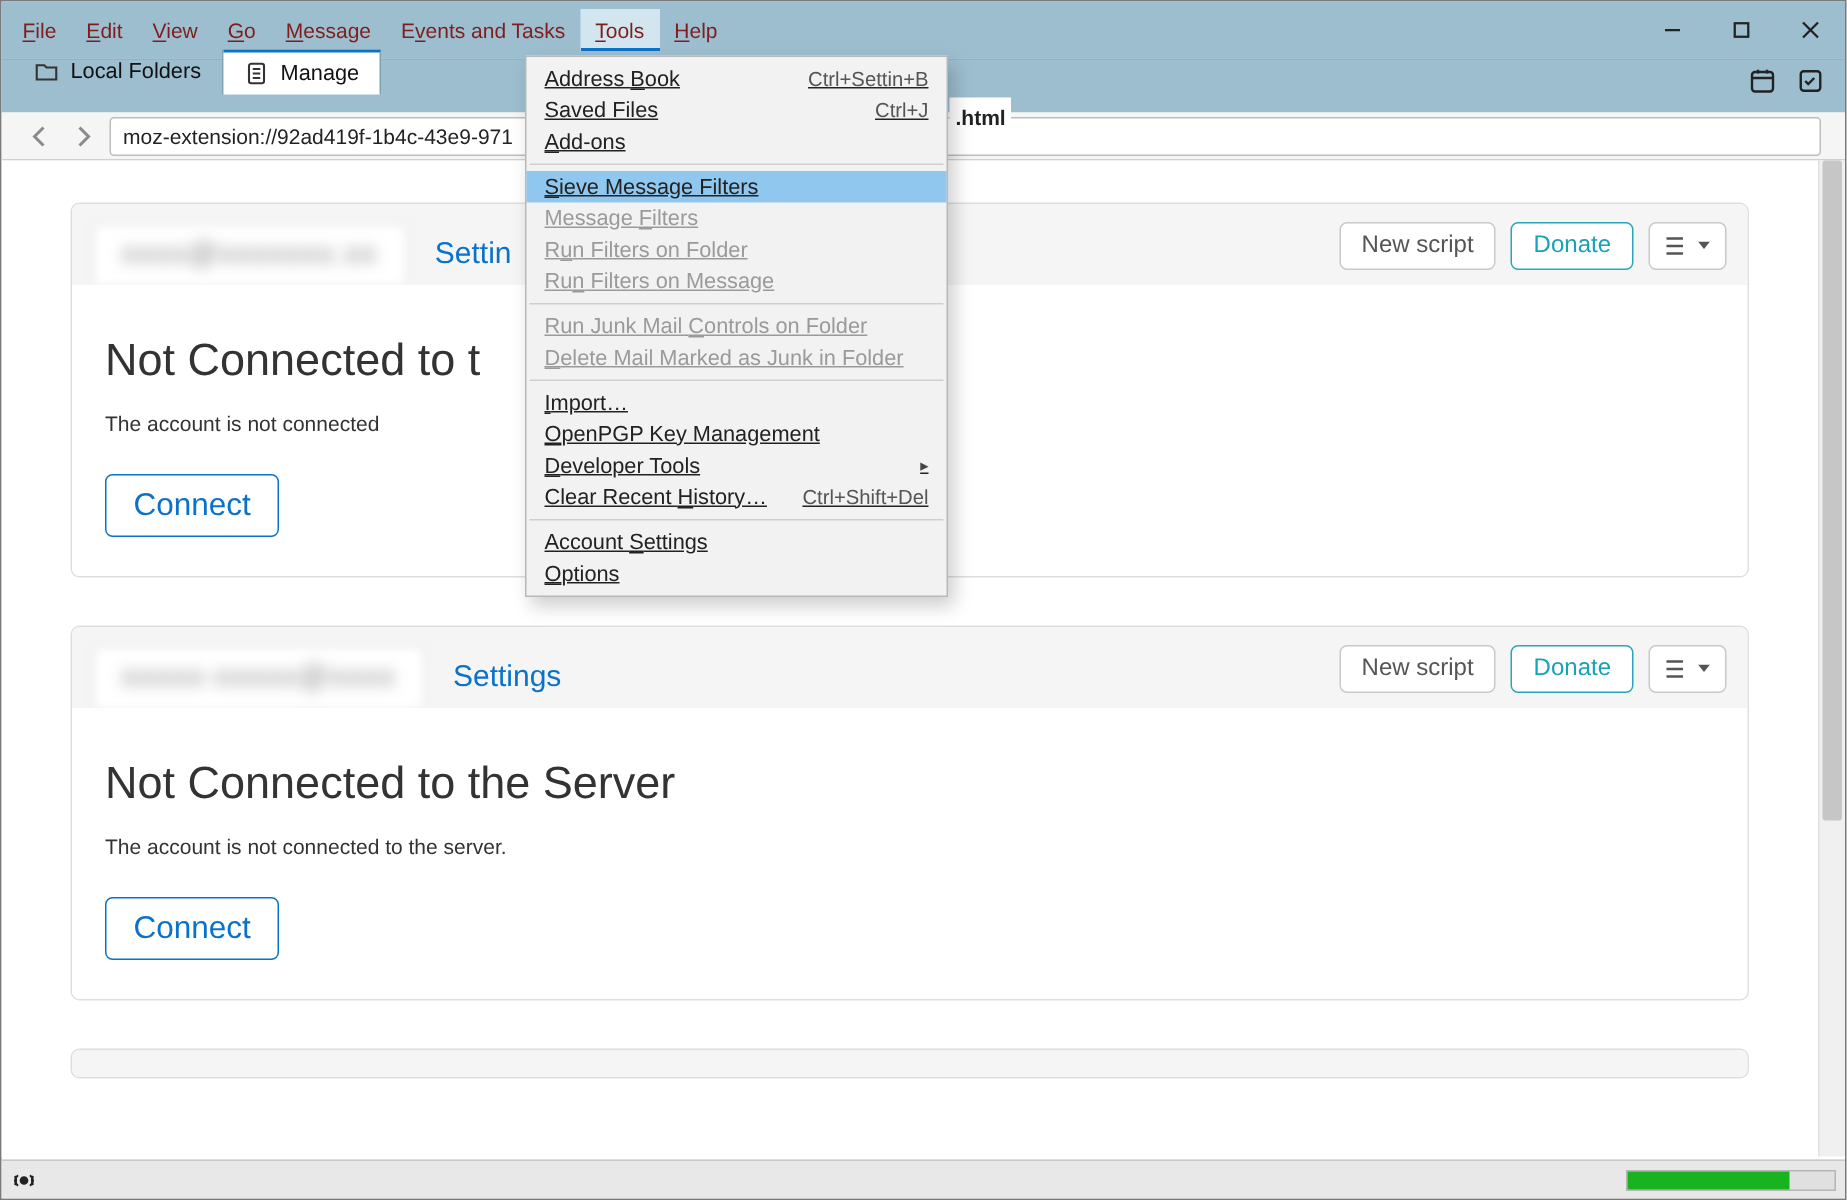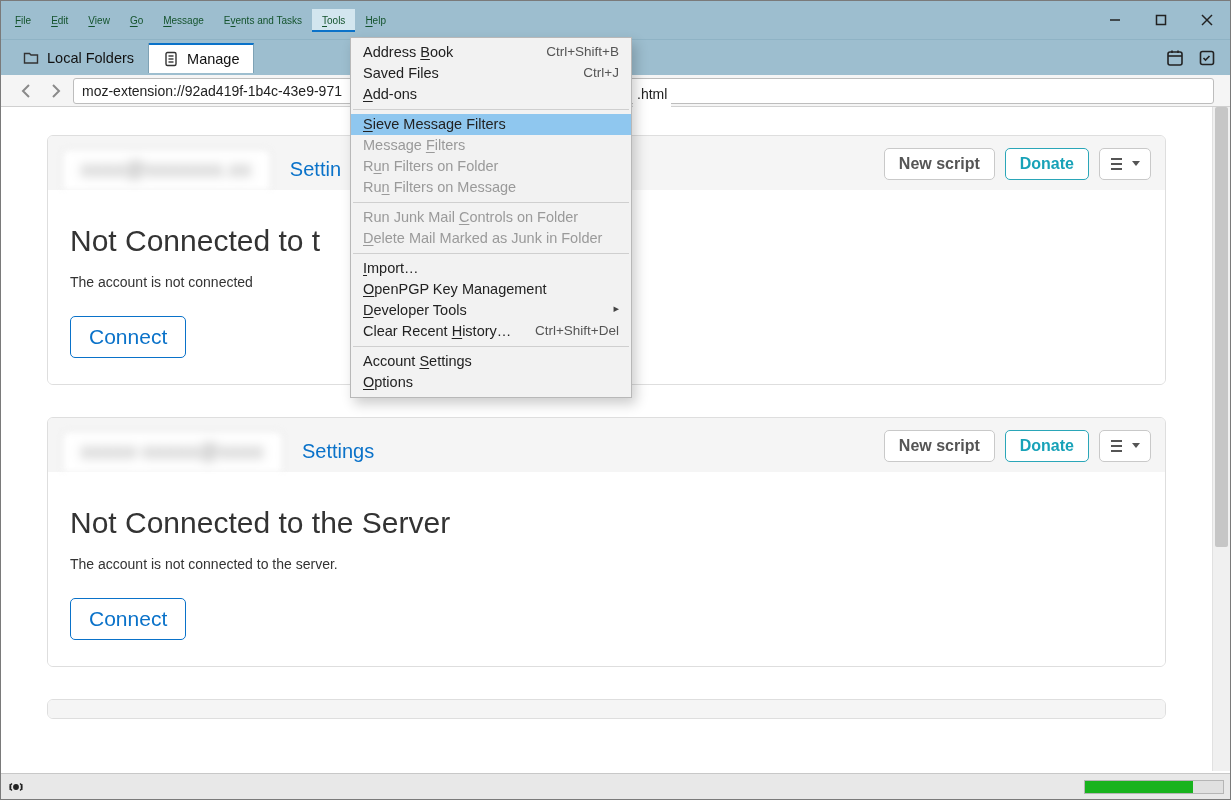--- a/index.html
+++ b/index.html
@@ -2,29 +2,29 @@
 <html><head>
 <meta charset="utf-8">
 <style>
   * { box-sizing: border-box; }
   html, body { margin: 0; padding: 0; font-family: "Segoe UI", Arial, sans-serif; font-size: 14px; color: #222; }
   body { width: 1231px; height: 800px; border: 1px solid #7a7a7a; background: #fff; position: relative; overflow: hidden; }
 
   
   .titlebar { height: 38px; background: #9dbecf; display: flex; align-items: stretch; }
   .menubar { display: flex; align-items: center; padding: 0 4px; }
-  .menu-item { padding: 6px 10px; cursor: default; font-size: 10px; color: #14532d; position: relative; }
+  .menu-item { padding: 6px 10px; cursor: default; font-size: 14px; color: #7f1d1d; position: relative; }
   .menu-item.open { background: #d3e6ef; box-shadow: inset 0 -2px 0 #0a72c9; }
   .spacer { flex: 1; }
   .win-controls { display: flex; align-items: center; }
   .win-btn { width: 46px; height: 38px; display: flex; align-items: center; justify-content: center; }
   .win-btn svg { width: 12px; height: 12px; stroke: #222; fill: none; stroke-width: 1.5; }
 
   
-  .tabstrip { height: 36px; background: #9dbecf; display: flex; align-items: center; padding: 0 8px; border-top: 1px solid #8fb3c5; }
+  .tabstrip { height: 36px; background: #9dbecf; display: flex; align-items: flex-end; padding: 12px 8px; border-top: 1px solid #8fb3c5; }
   .tab { display: flex; align-items: center; height: 30px; padding: 0 14px; gap: 8px; border-right: 1px solid #7ea2b5; font-size: 14.5px; color: #111; }
   .tab.active { background: #fff; border-top: 2px solid #0a72c9; }
   .tab .icon { width: 16px; height: 16px; display: inline-flex; align-items: center; justify-content: center; }
   .tabstrip-right { margin-left: auto; display: flex; gap: 14px; padding-right: 6px; }
   .tabstrip-right .icon { width: 18px; height: 18px; }
 
   
   .navbar { height: 32px; display: flex; align-items: center; gap: 8px; padding: 3px 16px; border-bottom: 1px solid #d0d0d0; background: #f5f5f5; }
   .navbtn { width: 20px; height: 20px; display: flex; align-items: center; justify-content: center; opacity: .6; }
   .urlbox { flex: 1; height: 26px; border: 1px solid #bdbdbd; border-radius: 3px; padding: 0 8px; font-size: 14px; display: flex; align-items: center; background: #fff; }
@@ -33,31 +33,31 @@
   .content-scroll { position: absolute; top: 106px; left: 0; right: 18px; bottom: 28px; overflow: hidden; background: #fff; padding: 28px 46px 0; }
   .vscrollbar { position: absolute; top: 106px; right: 0; width: 18px; bottom: 28px; background: #f0f0f0; border-left: 1px solid #e1e1e1; }
   .vthumb { position: absolute; left: 2px; right: 2px; top: 0; height: 440px; background: #c6c6c6; border-radius: 2px; }
 
   .card { border: 1px solid #dedede; border-radius: 6px; margin-bottom: 32px; overflow: hidden; }
   .cardhead { background: #f5f5f5; display: flex; align-items: center; padding: 12px 14px 0; gap: 4px; }
   .cardtabs { display: flex; align-items: flex-end; }
   .cardtab { padding: 8px 18px; border: 1px solid transparent; border-bottom: none; color: #0a72c9; font-size: 20px; border-radius: 6px 6px 0 0; }
   .cardtab.active { background: #fff; border-color: #dedede; color: #555; filter: blur(3px); }
   .cardbtns { margin-left: auto; display: flex; gap: 10px; padding-bottom: 10px; }
-  .btn { border: 1px solid #c9c9c9; background: #fff; border-radius: 5px; padding: 6px 14px; font-size: 16px; color: #555; cursor: pointer; font-weight: bold; }
+  .btn { border: 1px solid #c9c9c9; background: #fff; border-radius: 5px; padding: 6px 14px; font-size: 16px; color: #555; cursor: pointer; }
   .btn.info { border-color: #2aa6b8; color: #18a2b8; text-align: right; }
   .iconbtn { border: 1px solid #c9c9c9; border-radius: 5px; padding: 6px 10px; display: inline-flex; align-items: center; gap: 6px; background: #fff; }
   .cardbody { background: #fff; padding: 18px 22px 26px; }
   .h1 { font-size: 30px; font-weight: 400; margin: 16px 0 16px; color: #333; }
   .p { font-size: 14px; color: #333; margin: 0 0 26px; }
   .btn-primary { border: 1px solid #0a72c9; color: #0a72c9; background: #fff; border-radius: 5px; padding: 8px 18px; font-size: 21px; }
 
   
   .dropdown { position: absolute; top: 36px; left: 349px; width: 282px; background: #f2f2f2; border: 1px solid #b8b8b8; box-shadow: 4px 6px 12px rgba(0,0,0,.2); font-size: 14.5px; padding: 4px 0; z-index: 100; }
-  .dd-item { display: flex; padding: 2px 12px; height: 21px; white-space: nowrap; }
+  .dd-item { display: flex; align-items: center; padding: 2px 12px; height: 21px; white-space: nowrap; text-decoration: underline; }
   .dd-item .lbl { flex: 1; text-align: left; }
   .dd-item .sc { color: #555; font-size: 13.5px; }
   .dd-item.disabled { color: #9a9a9a; }
   .dd-item.highlight { background: #8fc7ef; }
   .dd-item .arrow { margin-left: auto; font-size: 11px; color: #444; }
   .dd-sep { height: 1px; background: #cfcfcf; margin: 4px 2px; }
 
   
   .statusbar { position: absolute; left: 0; right: 0; bottom: 0; height: 26px; background: #e8e8e8; border-top: 1px solid #c8c8c8; display: flex; align-items: center; padding: 0 6px; }
   .statusicon { width: 18px; height: 18px; }
@@ -154,21 +154,21 @@
   </div>
   <div class="urlbox">
     <span>moz-extension://92ad419f-1b4c-43e9-971</span>
     <span style="flex:1"></span>
   </div>
 </div>
 
 <div class="dropdown" id="dropdown">
     <div class="dd-item">
       <span class="lbl">Address <span class="u">B</span>ook</span>
-      <span class="sc">Ctrl+Shift+B</span>
+      <span class="sc">Ctrl+Settin+B</span>
     </div>
     <div class="dd-item">
       <span class="lbl">Saved Files</span>
       <span class="sc">Ctrl+J</span>
     </div>
     <div class="dd-item">
       <span class="lbl"><span class="u">A</span>dd-ons</span>
     </div>
     <div class="dd-sep"></div>
     <div class="dd-item highlight">
@@ -207,21 +207,21 @@
     </div>
     <div class="dd-sep"></div>
     <div class="dd-item">
       <span class="lbl">Account <span class="u">S</span>ettings</span>
     </div>
     <div class="dd-item">
       <span class="lbl"><span class="u">O</span>ptions</span>
     </div>
   </div>
 
-<div style="position:absolute; top:80px; left:632px; height:26px; display:flex; align-items:center; font-size:14px; background:#fff; padding:0 4px; z-index:50;">.html</div>
+<div style="position:absolute; top:64px; left:632px; height:26px; display:flex; align-items:center; font-size:14px; background:#fff; padding:0 4px; z-index:50;font-weight:bold;">.html</div>
 
 <div class="content-scroll" id="content">
     <div class="card">
       <div class="cardhead">
         <div class="cardtabs">
           <div class="cardtab active"><span class="blur">xxxx@xxxxxxx.xx</span></div>
           <div class="cardtab">Settin</div>
         </div>
         <div class="cardbtns">
           <button class="btn">New script</button>

